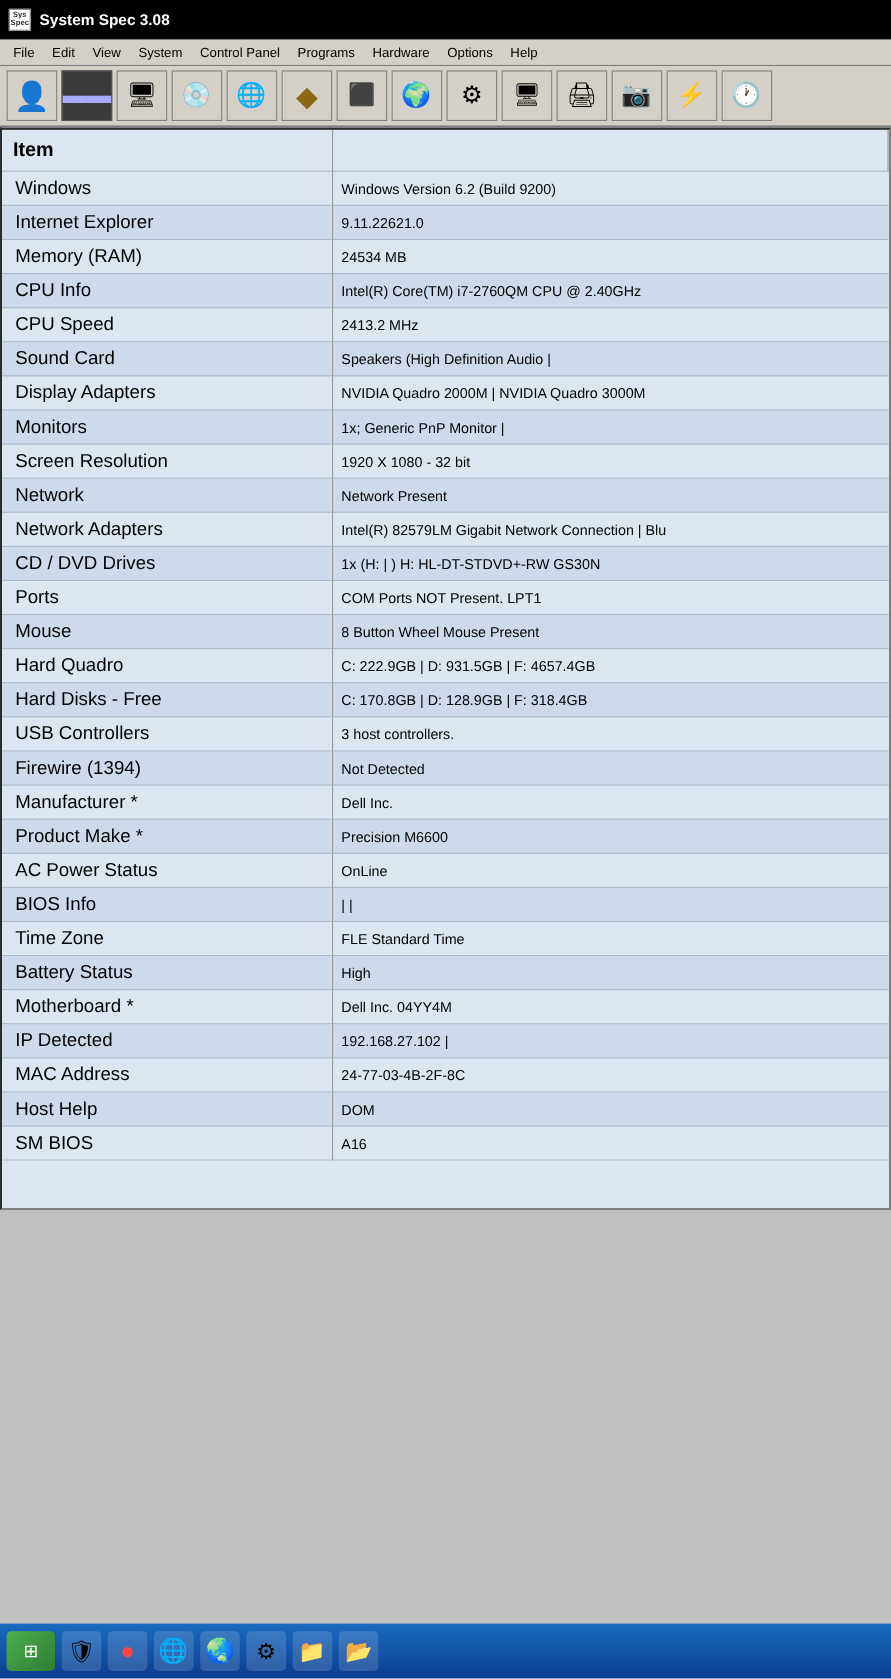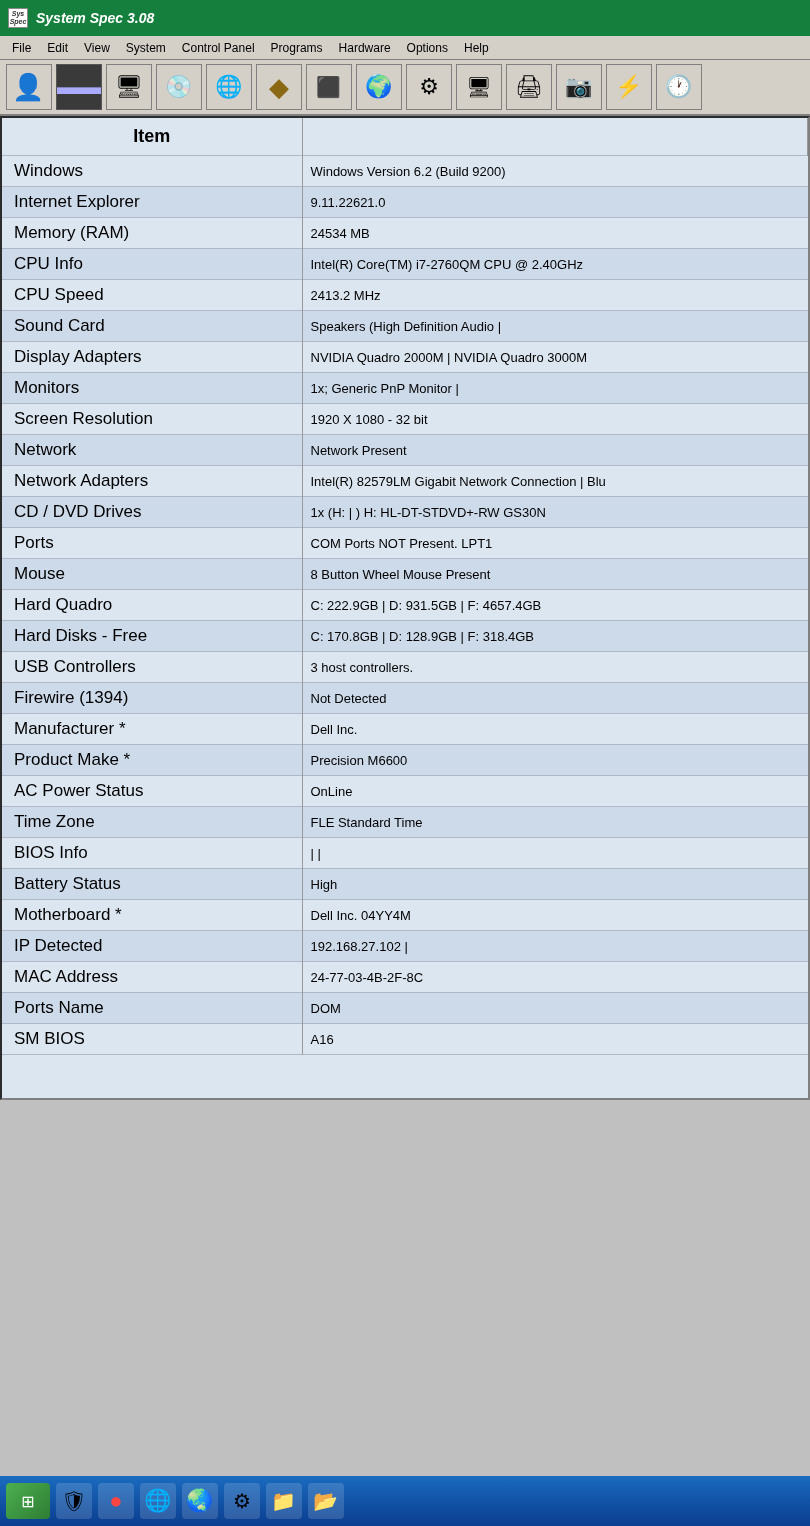--- a/index.html
+++ b/index.html
@@ -8,27 +8,26 @@
       height: 1526px;
       background: #c0c0c0;
       font-family: 'Segoe UI', Tahoma, Geneva, Verdana, sans-serif;
       font-size: 13px;
       overflow: hidden;
       position: relative;
     }
 
     
     .title-bar {
-      background: #15803d;
+      background: #000000;
       height: 36px;
       display: flex;
       align-items: center;
       padding: 0 8px;
       gap: 8px;
-      font-style: italic;
     }
     .title-bar-icon {
       width: 20px;
       height: 20px;
       background: #fff;
       border: 1px solid #888;
       display: flex; align-items: center; justify-content: center;
       font-size: 8px;
       font-weight: bold;
       color: #333;
@@ -93,21 +92,20 @@
 
     
     .info-table {
       width: 100%;
       border-collapse: collapse;
     }
     .info-table .header-row td {
       background: #dce6f0;
       font-size: 18px;
       font-weight: bold;
-      text-align: center;
       padding: 8px 10px;
       color: #000;
       border-right: 1px solid #999;
     }
     .info-table tr {
       border-bottom: 1px solid #b0b8c8;
     }
     .info-table tr:nth-child(odd) { background: #cddaea; }
     .info-table tr:nth-child(even) { background: #dce6f0; }
     .info-table .header-row { background: #dce6f0 !important; }
@@ -333,45 +331,45 @@
         <td class="col-item">
           <span>Product Make *</span>
         </td>
         <td class="col-value">Precision M6600</td>
       </tr>
       <tr>
         <td class="col-item">AC Power Status</td>
         <td class="col-value">OnLine</td>
       </tr>
       <tr>
+        <td class="col-item">BIOS Info</td>
+        <td class="col-value">|  |</td>
+      </tr>
+      <tr>
         <td class="col-item">Time Zone</td>
         <td class="col-value">FLE Standard Time</td>
       </tr>
       <tr>
-        <td class="col-item">BIOS Info</td>
-        <td class="col-value">|  |</td>
-      </tr>
-      <tr>
         <td class="col-item">Battery Status</td>
         <td class="col-value">High</td>
       </tr>
       <tr>
         <td class="col-item">Motherboard *</td>
         <td class="col-value">Dell Inc. 04YY4M</td>
       </tr>
       <tr>
         <td class="col-item">IP Detected</td>
         <td class="col-value">192.168.27.102 |</td>
       </tr>
       <tr>
         <td class="col-item">MAC Address</td>
         <td class="col-value">24-77-03-4B-2F-8C</td>
       </tr>
       <tr>
-        <td class="col-item">Ports Name</td>
+        <td class="col-item">Host Help</td>
         <td class="col-value">DOM</td>
       </tr>
       <tr>
         <td class="col-item">SM BIOS</td>
         <td class="col-value">A16</td>
       </tr>
     </tbody>
       </table>
 
     <div class="footer-area">

